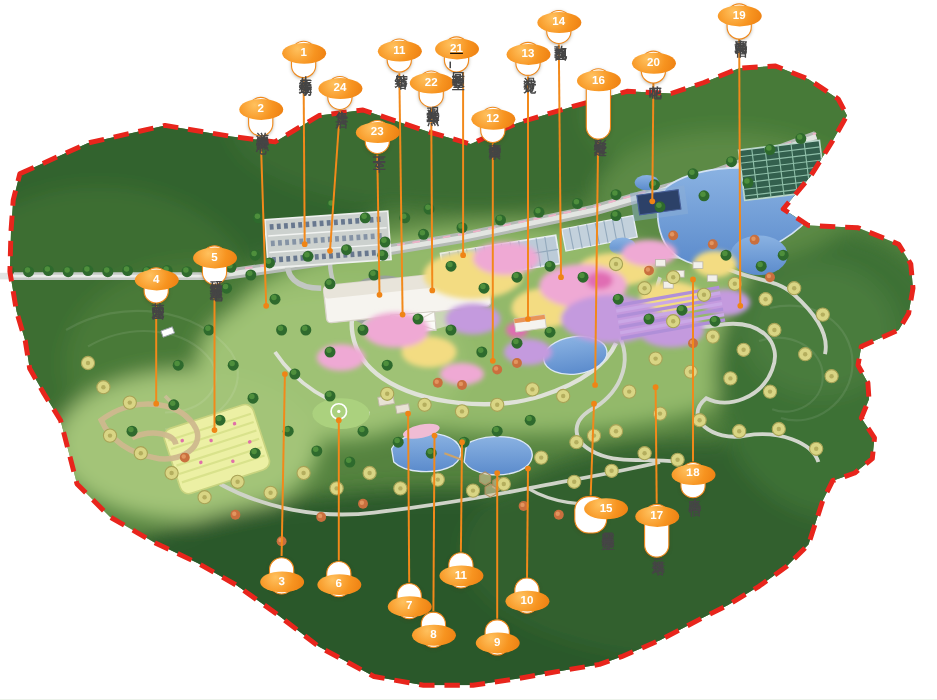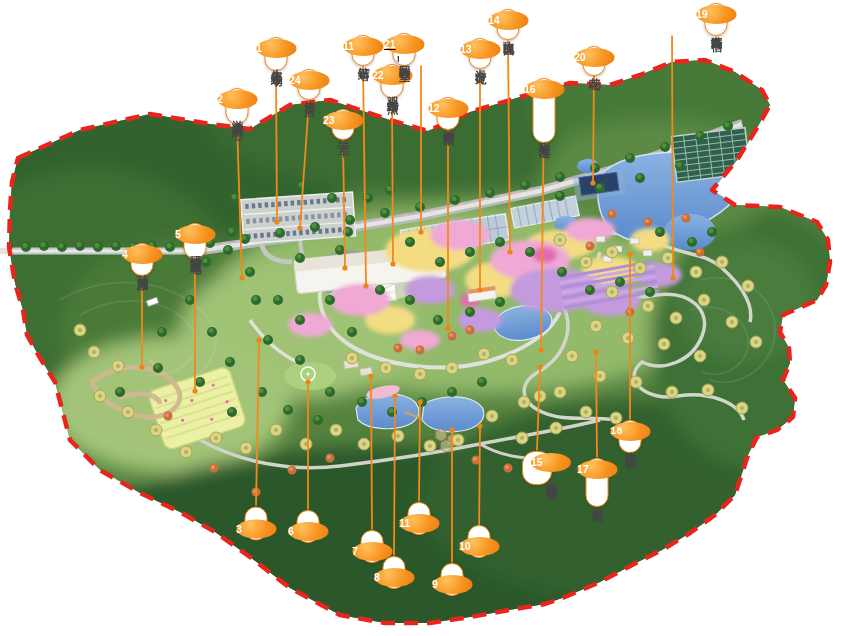--- a/index.html
+++ b/index.html
@@ -14,21 +14,21 @@
     border-radius:13px;
     width:23px;box-sizing:border-box;
     padding:1px 0 3px 0;
     box-shadow:0 1px 3px rgba(80,60,20,.35);
     z-index:5;
   }
   .map-label.num-bottom{flex-direction:column-reverse;padding:3px 0 1px 0;}
   .map-label .num{
     width:40px;height:19px;border-radius:50%;
     background:radial-gradient(circle at 35% 28%, #ffc15e 0%, #f79420 55%, #ec7d10 100%);
-    color:#fff;font-weight:bold;font-size:10.5px;line-height:19px;
+    color:#fff;font-weight:bold;font-size:10.5px;line-height:19px;text-align:center;
     flex:0 0 auto;
   }
   .map-label .txt{
     writing-mode:vertical-rl;text-orientation:upright;
     font-size:11.5px;line-height:1.0;letter-spacing:1.5px;
     color:#454545;font-weight:600;margin-top:2px;
     white-space:nowrap;
   }
   .map-label.num-bottom .txt{margin-top:0;margin-bottom:2px;}
 </style>
@@ -677,45 +677,45 @@
         <div class="txt">钻石塔</div>
       </div>
       <div class="map-label num-top" style="left: 343px; top: 108.5px; transform: translateX(-50%);">
         <div class="num">23</div>
         <div class="txt">卡丁车</div>
       </div>
       <div class="map-label num-top" style="left: 392px; top: 63.5px; transform: translateX(-50%);">
         <div class="num">22</div>
         <div class="txt">观光车站点</div>
       </div>
-      <div class="map-label num-top" style="left: 404px; top: 32.5px; transform: translateX(-50%); text-decoration: underline;">
+      <div class="map-label num-top" style="left: 415px; top: 32.5px; transform: translateX(-50%); text-decoration: underline;">
         <div class="num">21</div>
         <div class="txt">园艺教室</div>
       </div>
       <div class="map-label num-top" style="left: 448px; top: 96.5px; transform: translateX(-50%);">
         <div class="num">12</div>
         <div class="txt">高空滑索</div>
       </div>
       <div class="map-label num-top" style="left: 480px; top: 37.5px; transform: translateX(-50%);">
         <div class="num">13</div>
         <div class="txt">滑行龙</div>
       </div>
       <div class="map-label num-top" style="left: 508px; top: 8.5px; transform: translateX(-50%);">
         <div class="num">14</div>
         <div class="txt">玫瑰园</div>
       </div>
-      <div class="map-label num-top" style="left: 544px; top: 78px; transform: translateX(-50%); gap: 32px;">
+      <div class="map-label num-top" style="left: 544px; top: 62px; transform: translateX(-50%); gap: 32px;">
         <div class="num">16</div>
         <div class="txt">彩虹滑道</div>
       </div>
       <div class="map-label num-top" style="left: 594px; top: 45.5px; transform: translateX(-50%);">
         <div class="num">20</div>
         <div class="txt">花吧</div>
       </div>
-      <div class="map-label num-top" style="left: 672px; top: 2.5px; transform: translateX(-50%); margin-left: 44px;">
+      <div class="map-label num-top" style="left: 672px; top: 2.5px; transform: translateX(-50%);">
         <div class="num">19</div>
         <div class="txt">高端民宿</div>
       </div>
       <div class="map-label num-top" style="left: 142px; top: 242.5px; transform: translateX(-50%);">
         <div class="num">4</div>
         <div class="txt">萌宠乐园</div>
       </div>
       <div class="map-label num-top" style="left: 195px; top: 222.5px; transform: translateX(-50%);">
         <div class="num">5</div>
         <div class="txt">研学拓展基地</div>

